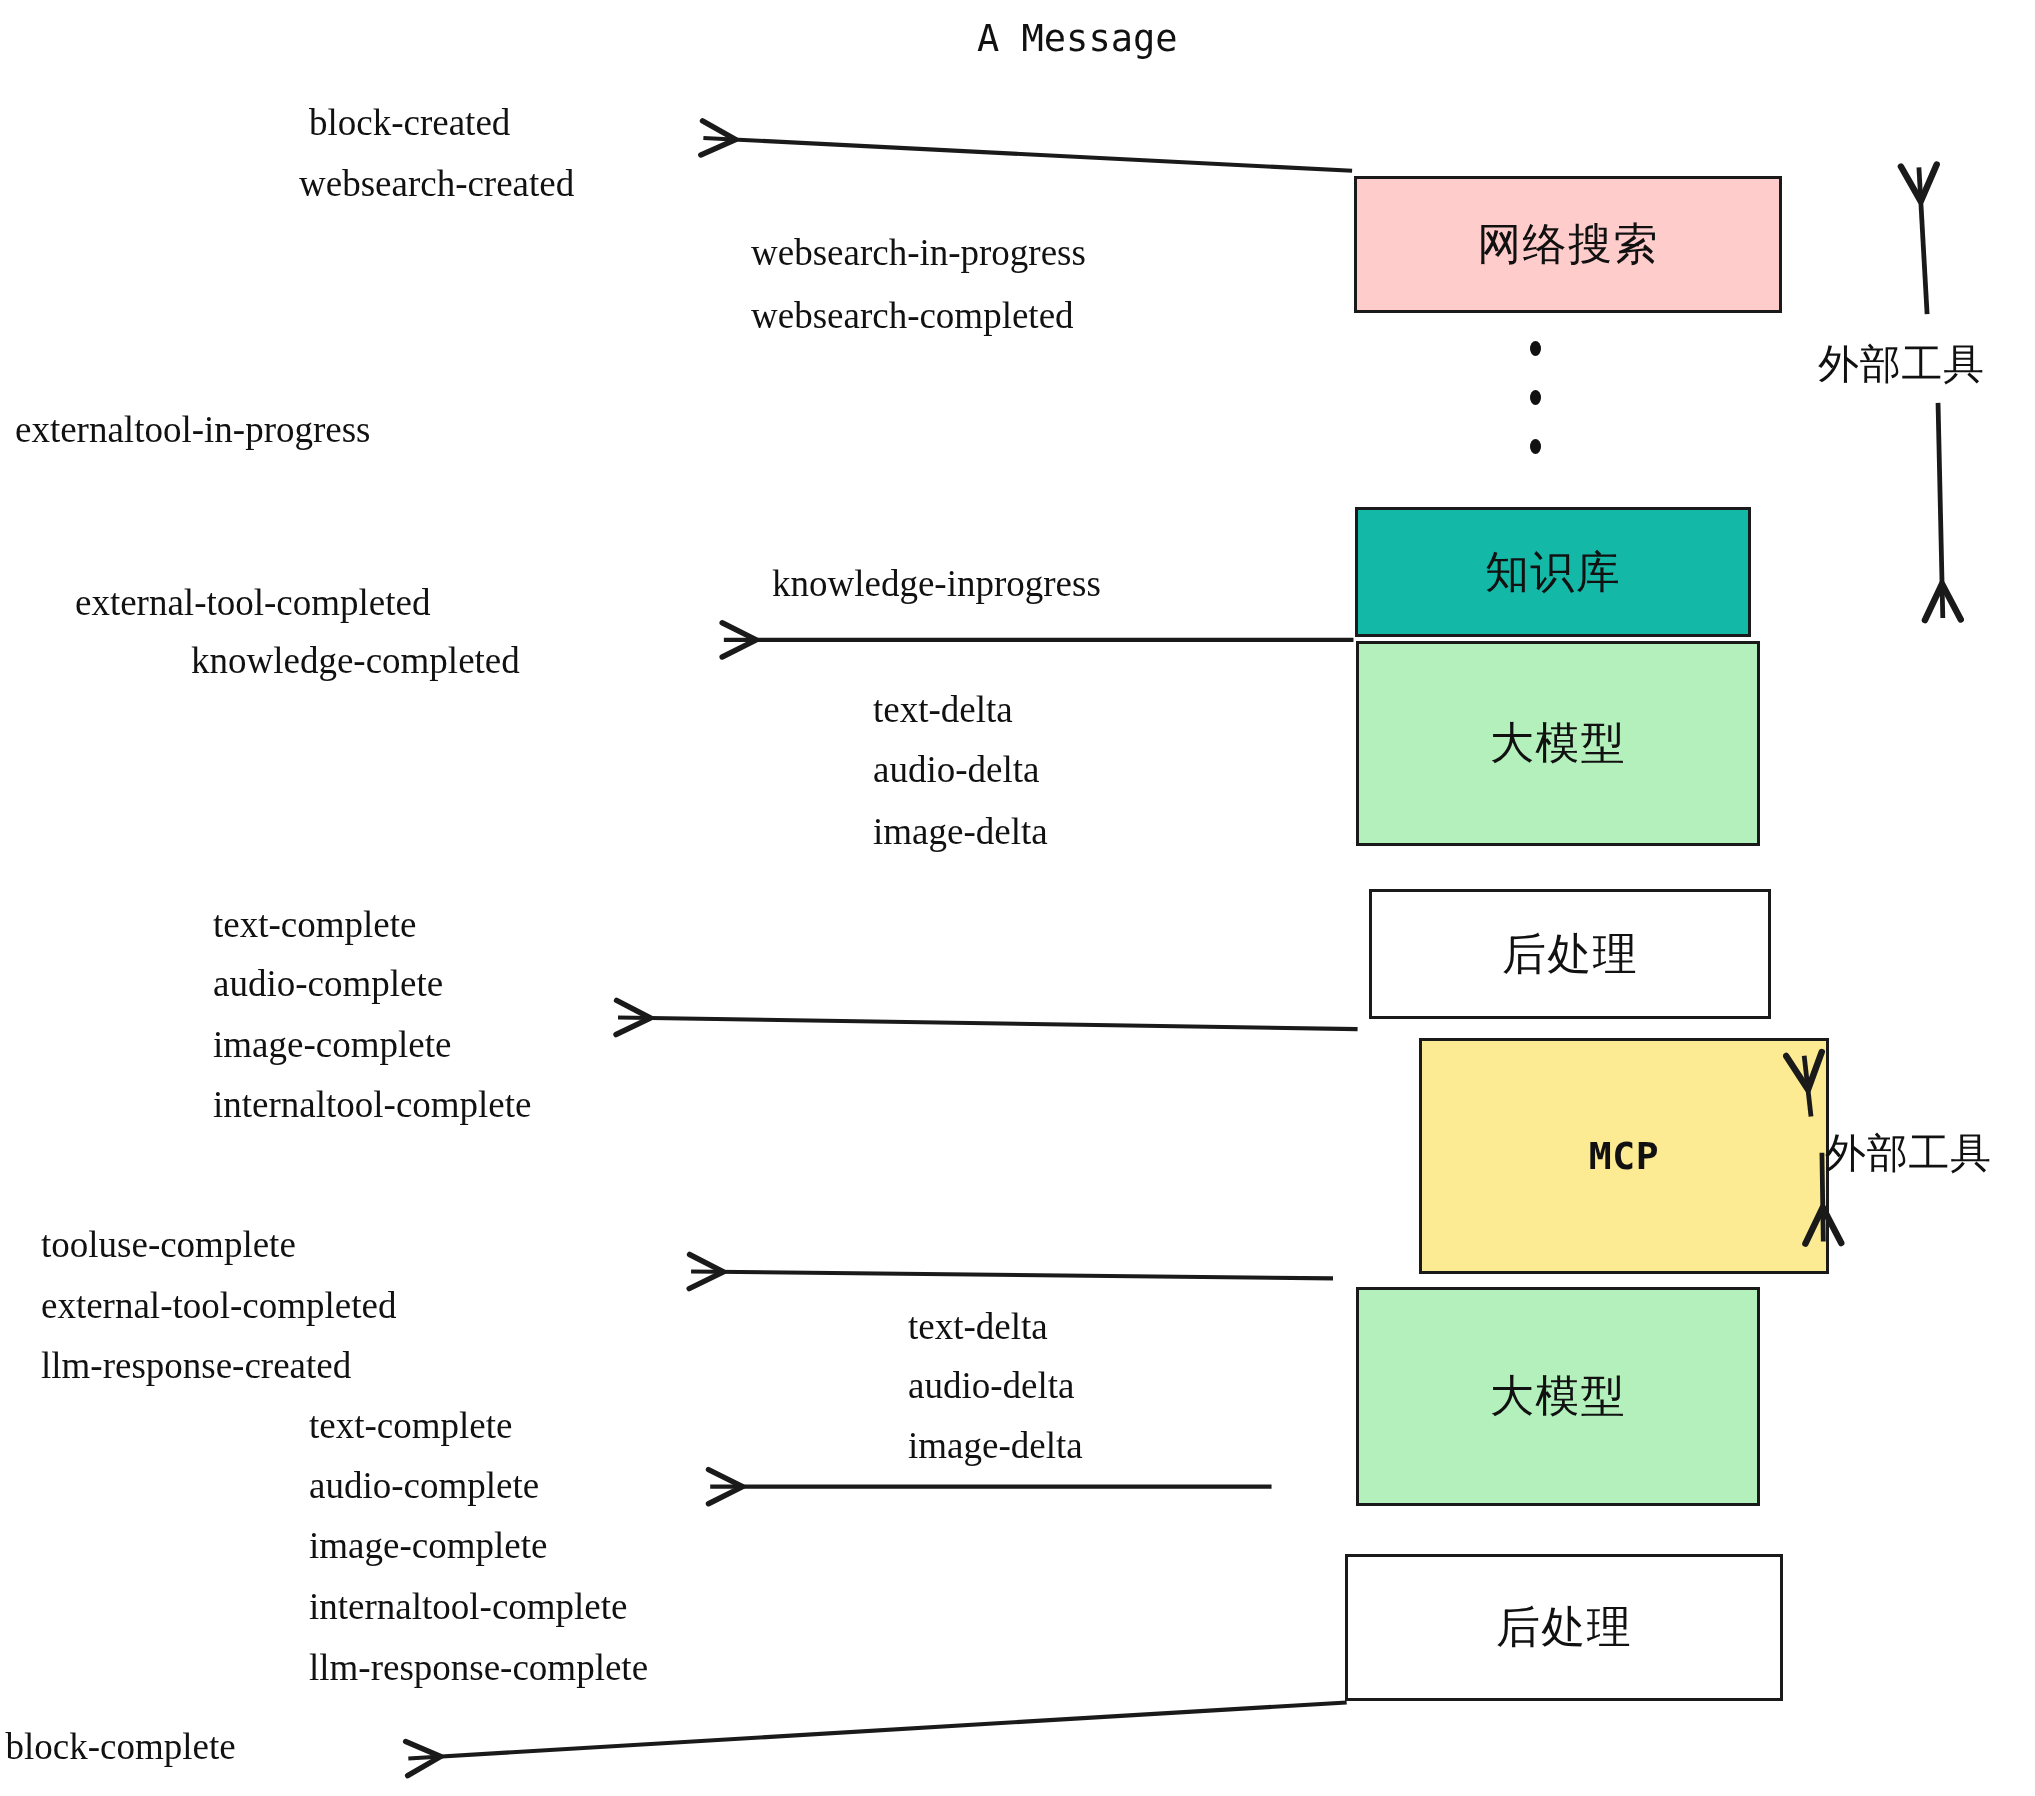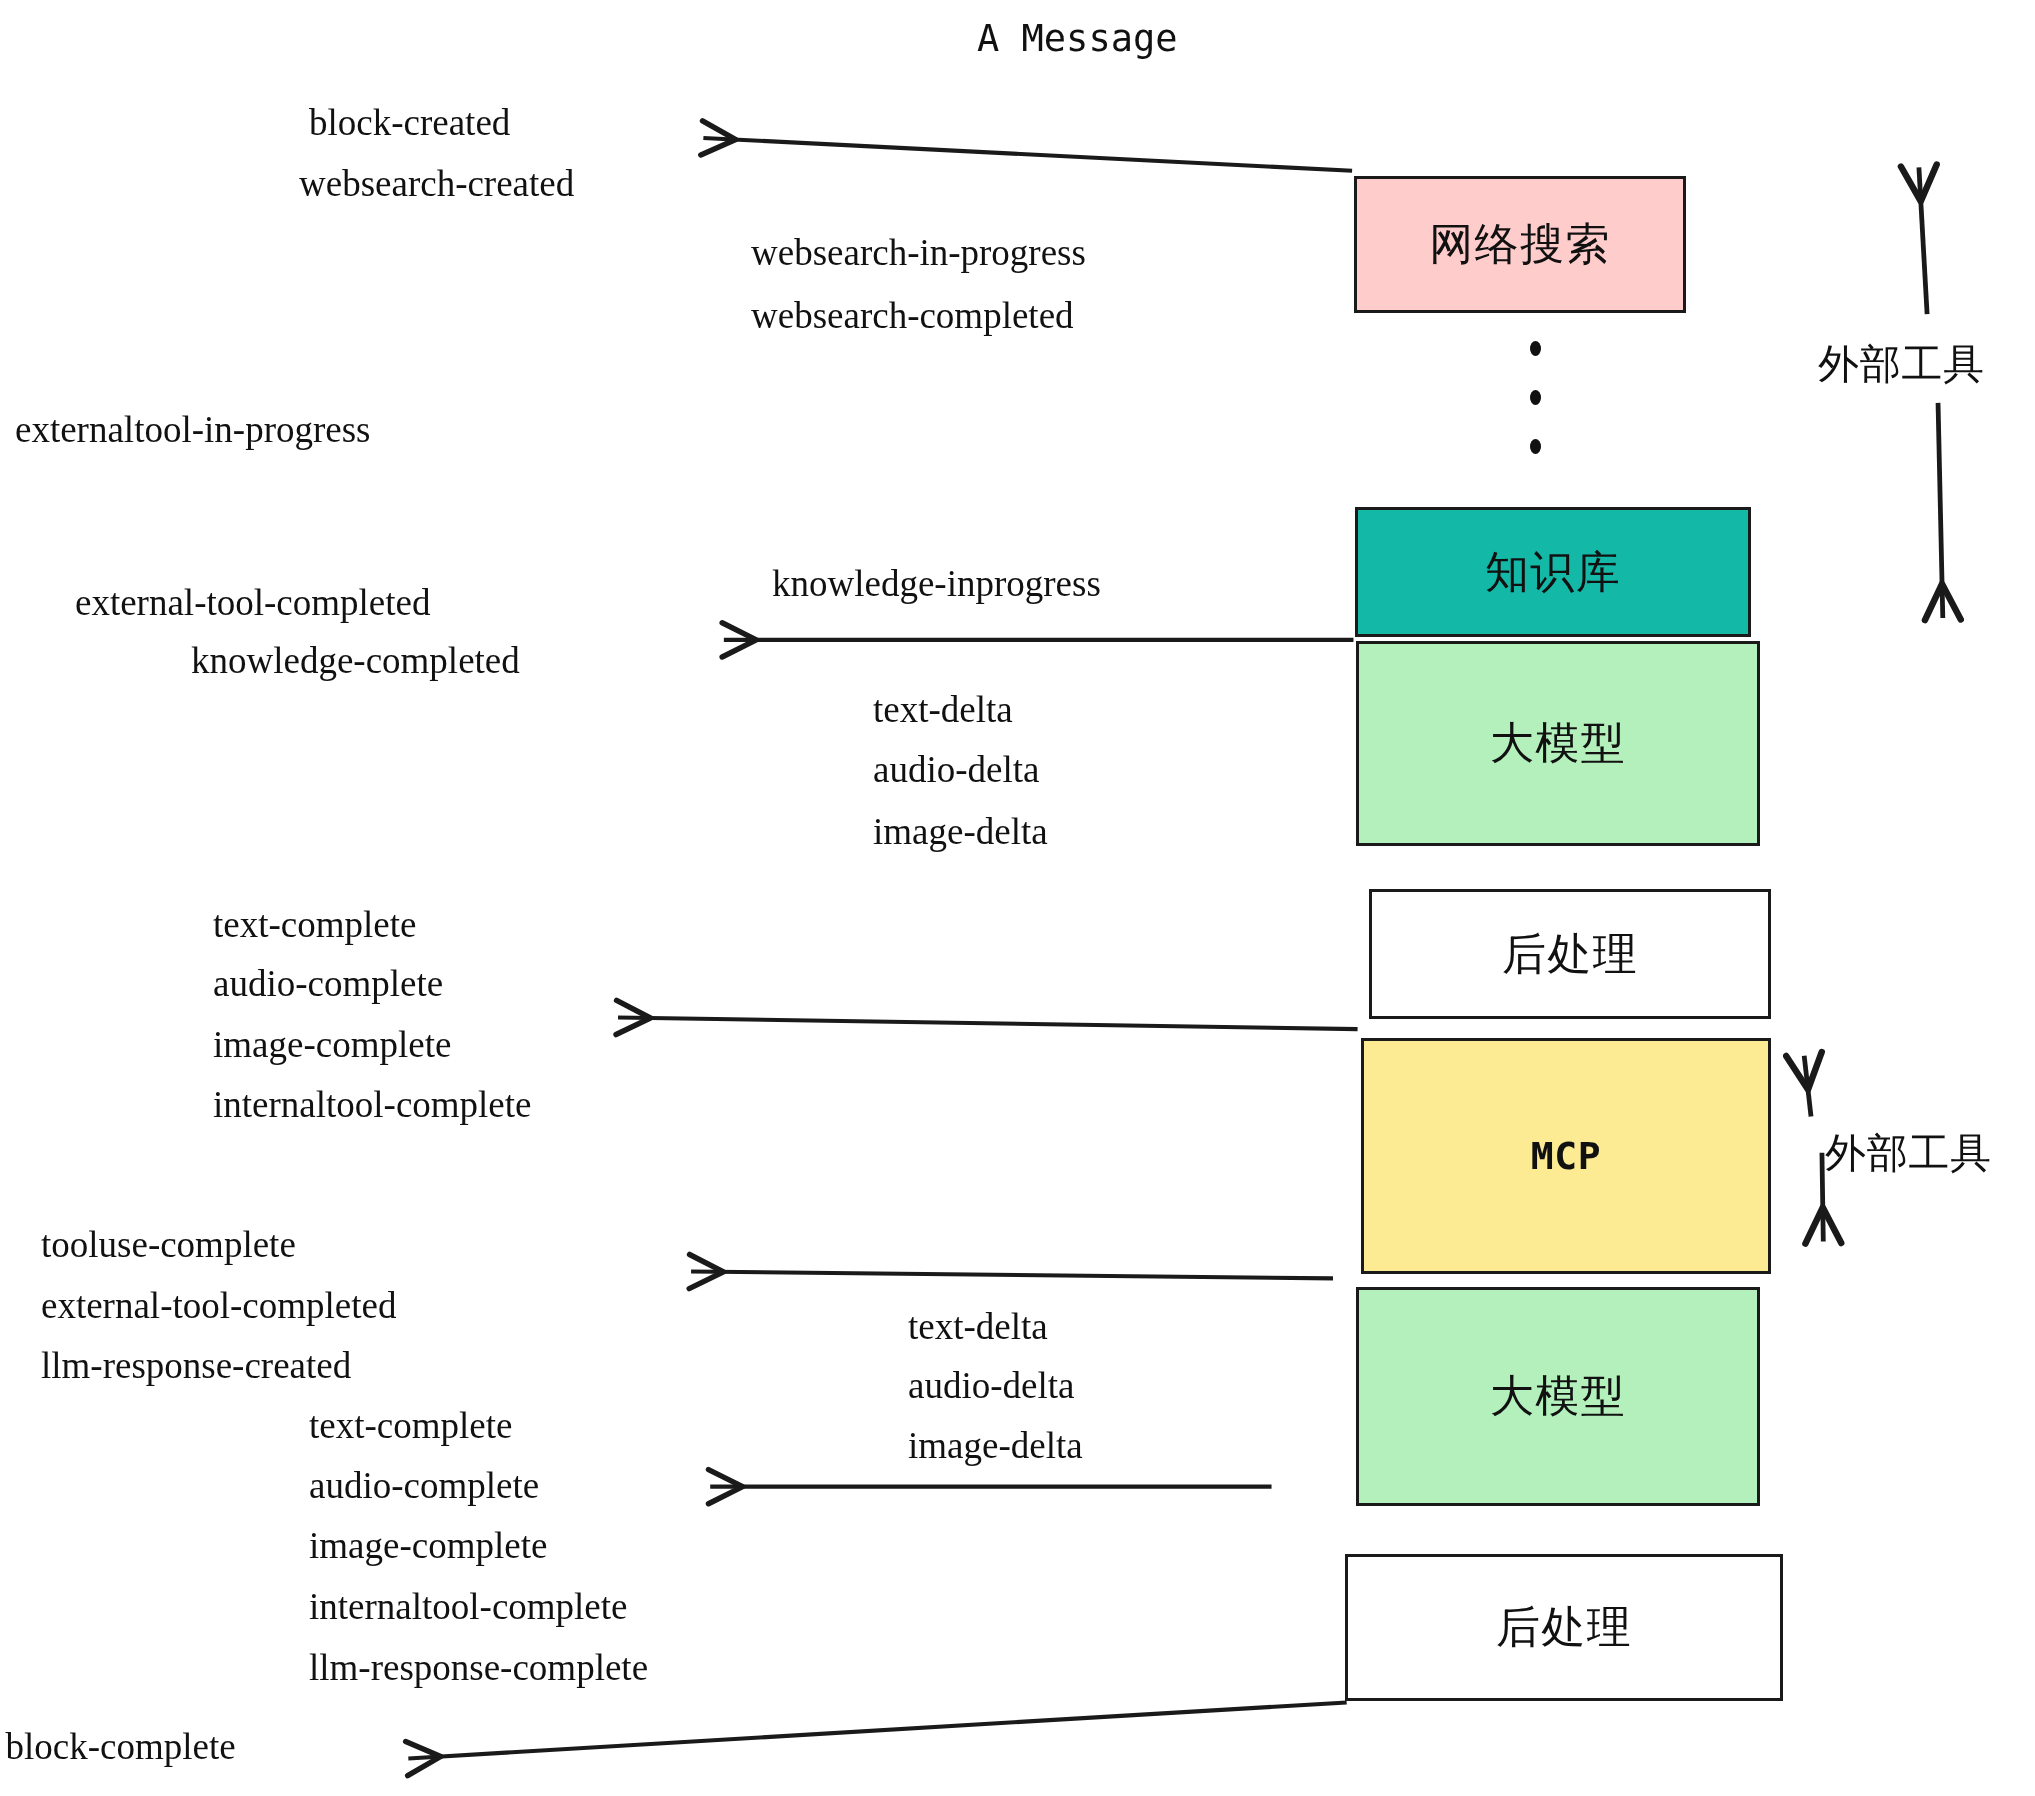--- a/index.html
+++ b/index.html
@@ -141,21 +141,21 @@
   <div class="evt" style="left:309px; top:1467px;">audio-complete</div>
 
   <div class="evt" style="left:309px; top:1527px;">image-complete</div>
 
   <div class="evt" style="left:309px; top:1588px;">internaltool-complete</div>
 
   <div class="evt" style="left:309px; top:1649px;">llm-response-complete</div>
 
   <div class="evt" style="left:5.5px; top:1728px;">block-complete</div>
 
-  <div class="box" style="left:1354px; top:176px; width:332px; height:137px; background:#FFCCCC;">
+  <div class="box" style="left:1354px; top:176px; width:428px; height:137px; background:#FFCCCC;">
     <span>网络搜索</span>
   </div>
 
   <div class="dots" style="left:1529px; top:341px; width:13.7px; height:113px;">
     <i></i>
     <i></i>
     <i></i>
   </div>
 
   <div class="box" style="left:1355px; top:507px; width:396px; height:130px; background:#14b8a6;">
@@ -163,21 +163,21 @@
   </div>
 
   <div class="box" style="left:1356px; top:641px; width:404px; height:205px; background:#B4F0BC;">
     <span>大模型</span>
   </div>
 
   <div class="box" style="left:1369px; top:889px; width:402px; height:130px; background:#FFFFFF;">
     <span>后处理</span>
   </div>
 
-  <div class="box mcp" style="left:1361px; top:1038px; width:410px; height:236px; background:#FCEB92;">
+  <div class="box mcp" style="left:1419px; top:1038px; width:410px; height:236px; background:#FCEB92;">
     <span>MCP</span>
   </div>
 
   <div class="box" style="left:1356px; top:1287px; width:404px; height:219px; background:#B4F0BC;">
     <span>大模型</span>
   </div>
 
   <div class="box" style="left:1345px; top:1554px; width:438px; height:147px; background:#FFFFFF;">
     <span>后处理</span>
   </div>

